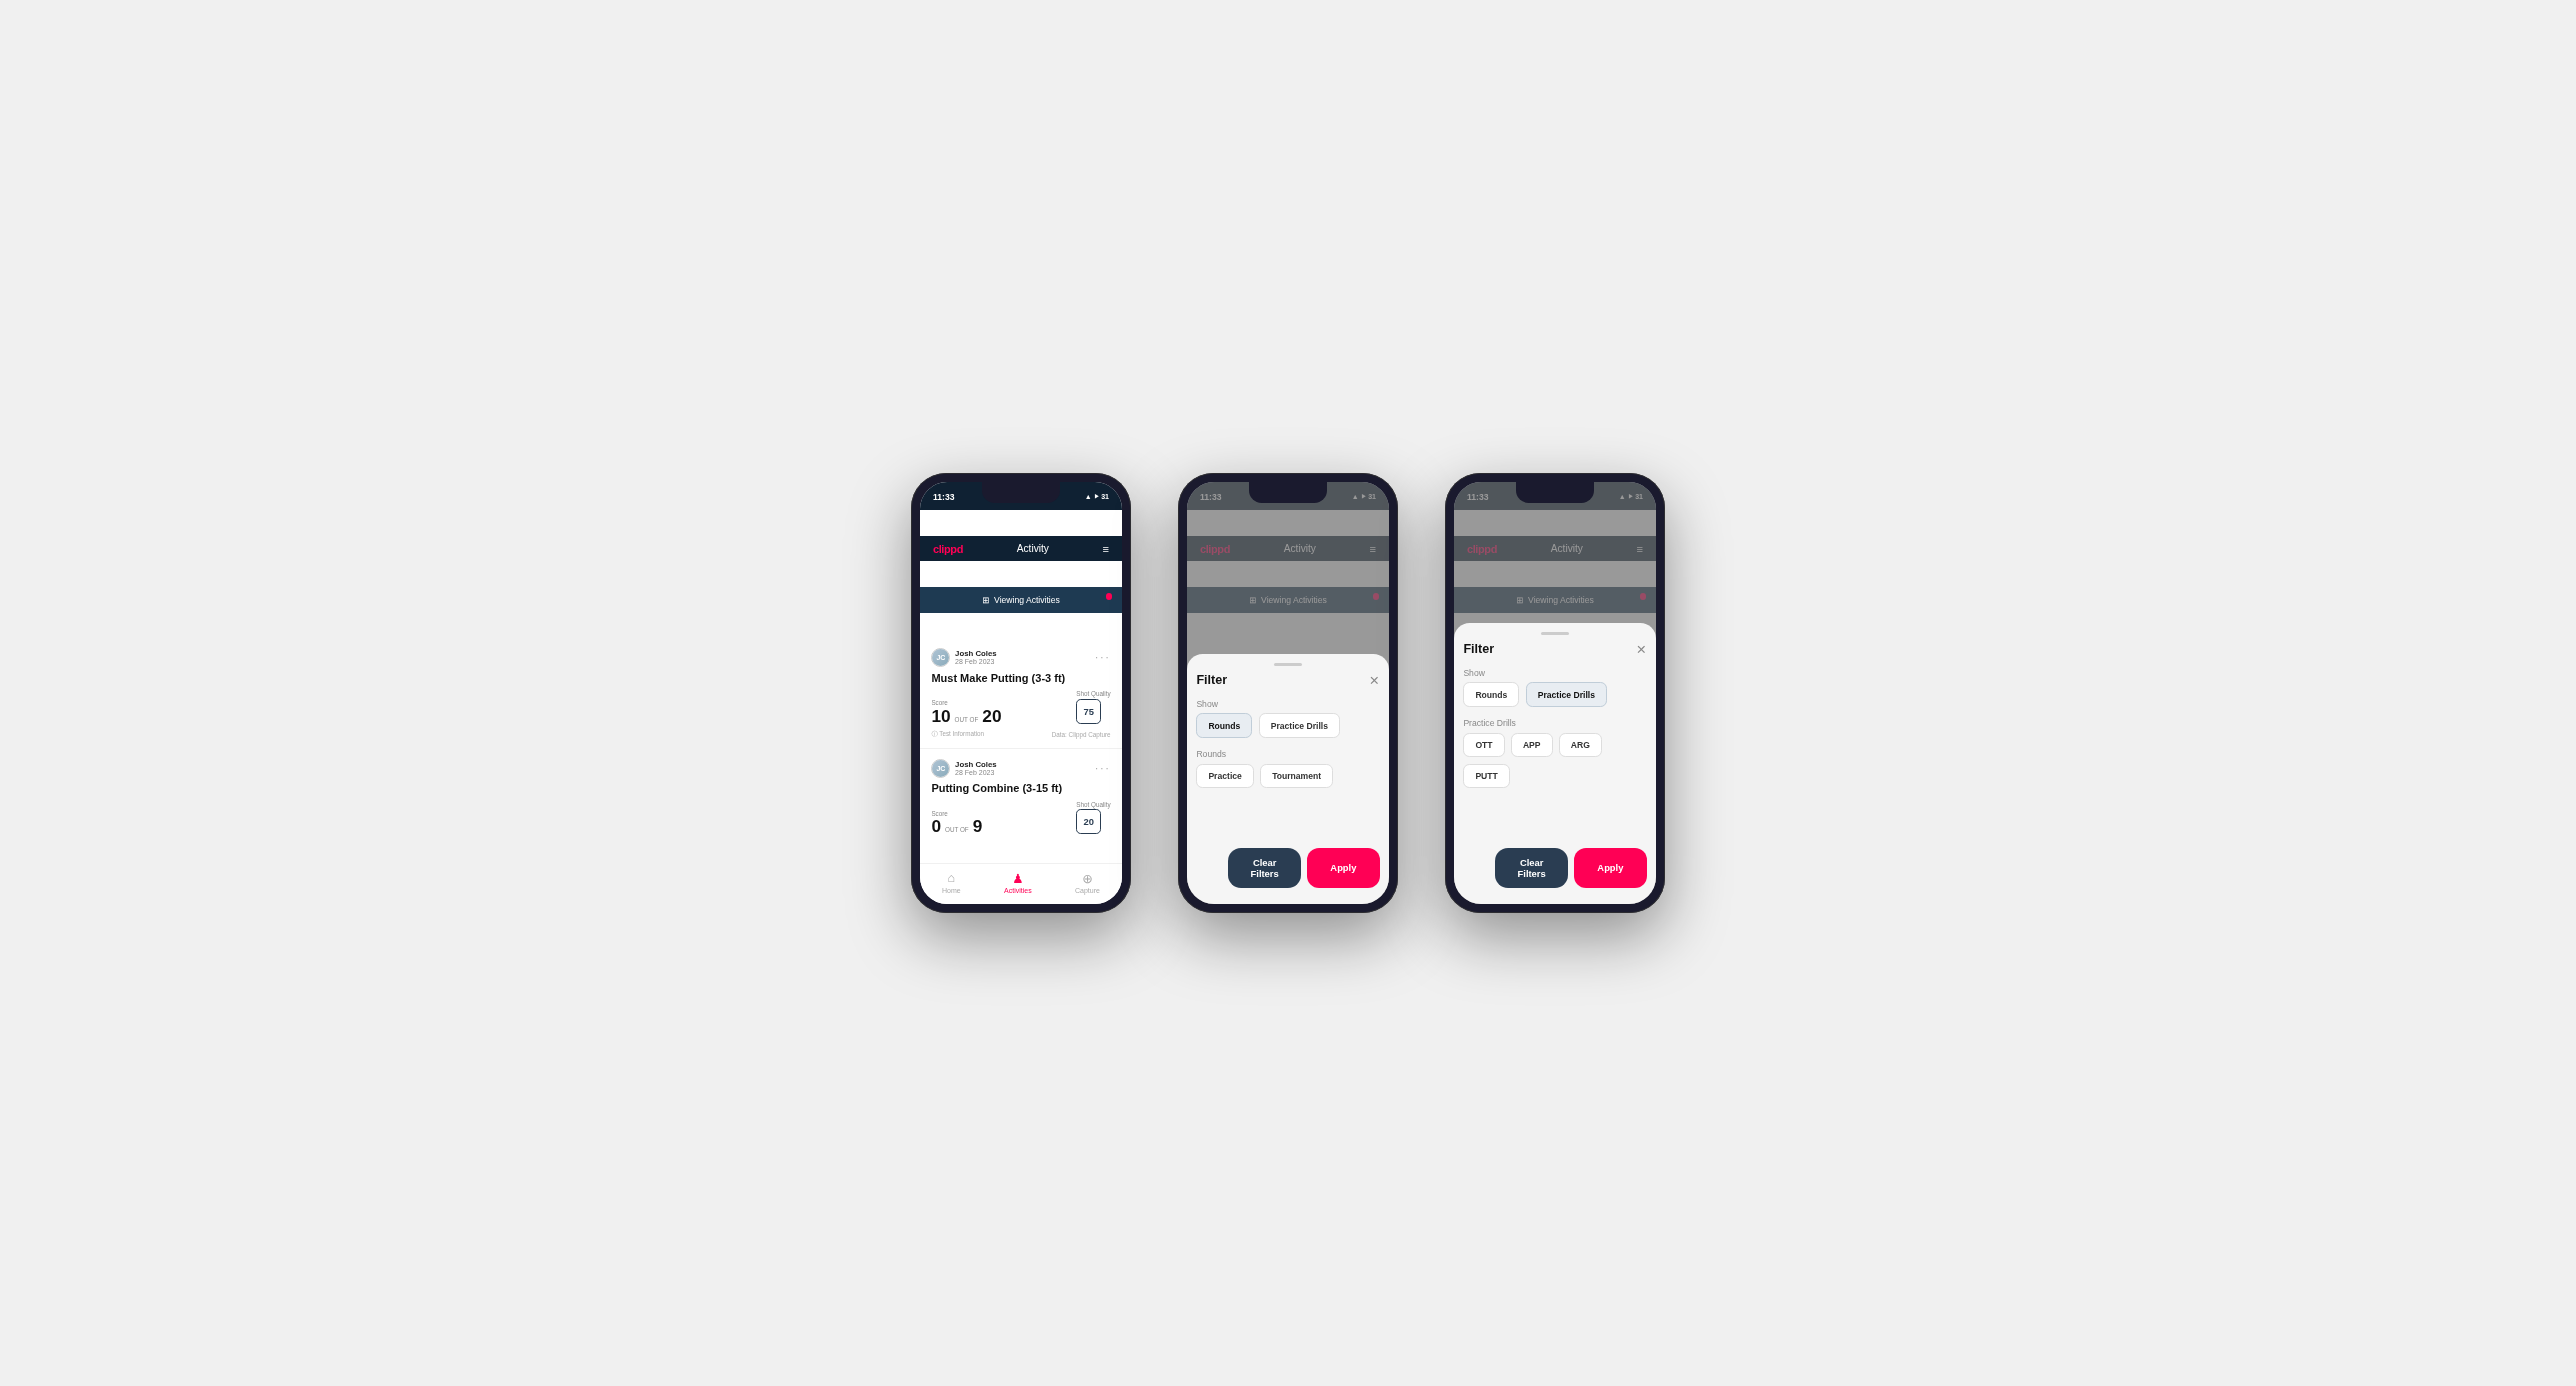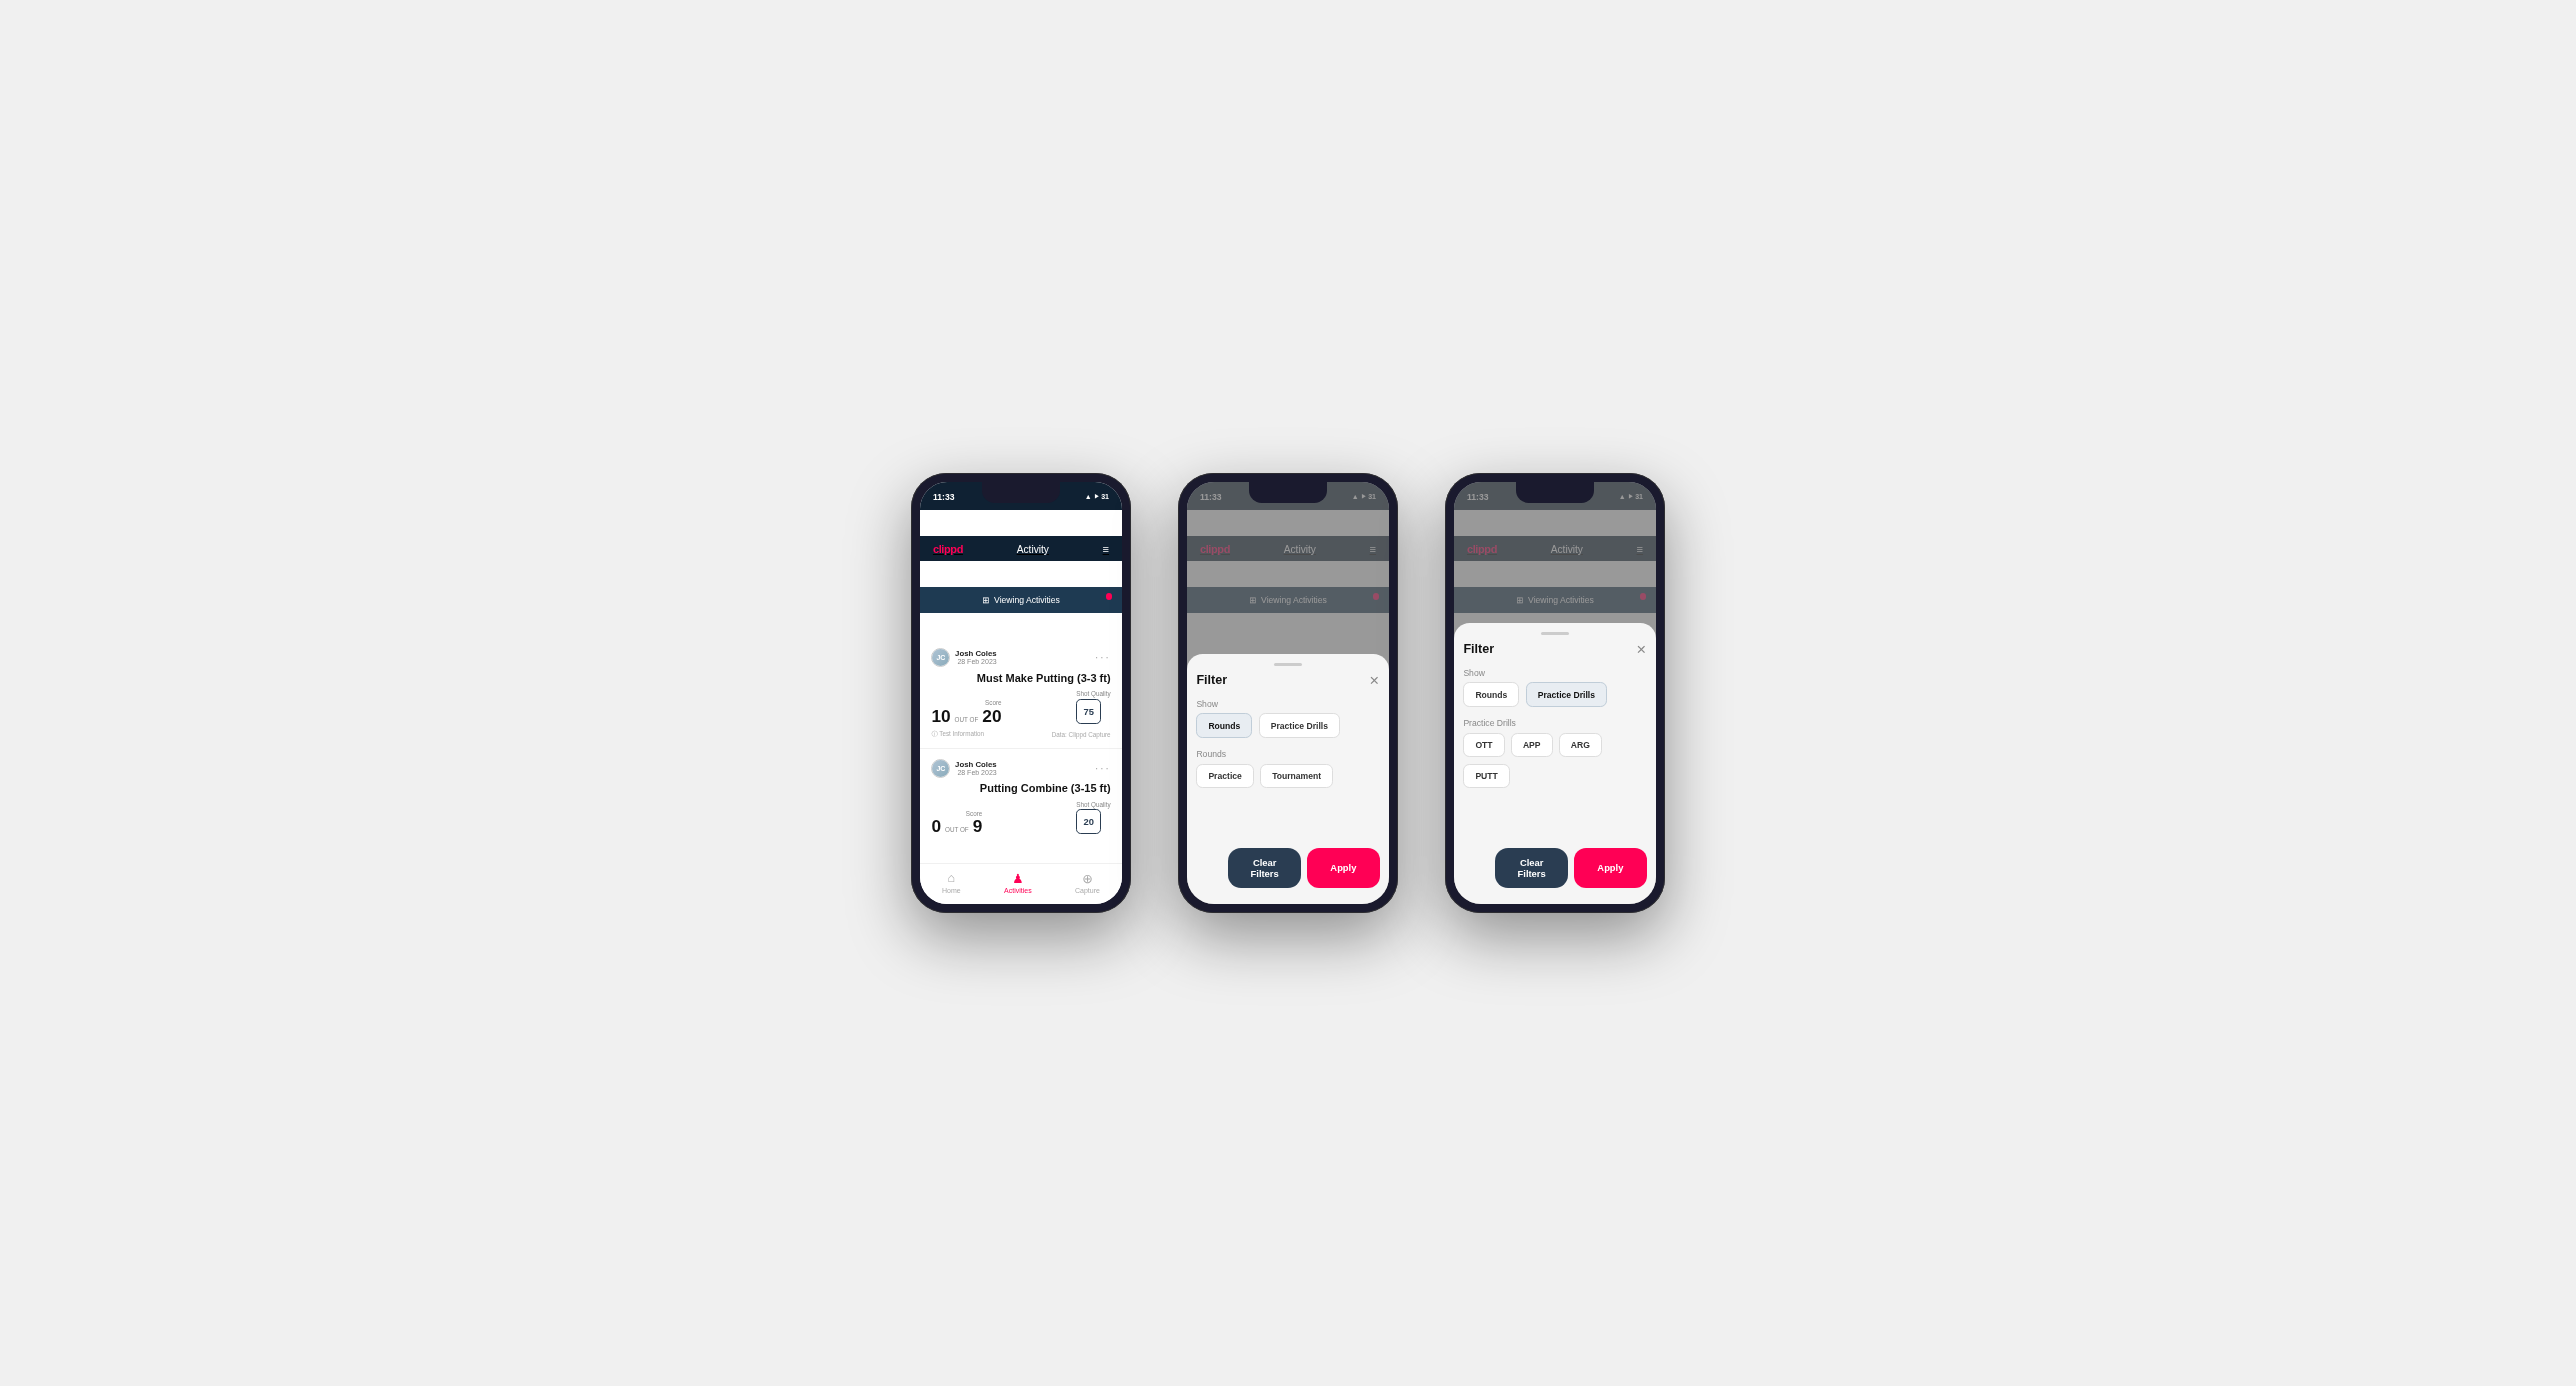--- a/index.html
+++ b/index.html
@@ -64,24 +64,23 @@
       flex-shrink: 0;
     }
     .status-time { font-size: 8.6px; font-weight: 700; }
     .status-icons { display: flex; gap: 3.1px; align-items: center; font-size: 7px; }
 
     
     .nav-bar {
       background: #0f2133;
       display: flex;
       justify-content: space-between;
-      align-items: flex-end;
+      align-items: flex-start;
       padding: 6.3px 12.6px;
       flex-shrink: 0;
-      text-decoration: underline;
     }
     .nav-logo {
       color: #ff0055;
       font-size: 11px;
       font-weight: 800;
       letter-spacing: -0.4px;
     }
     .nav-title { color: #fff; font-size: 10.2px; font-weight: 500; }
     .nav-menu { color: #fff; font-size: 11px; }
 
@@ -196,21 +195,20 @@
     }
     .nav-item.active { color: #ff0055; }
     .nav-icon { font-size: 12.6px; }
 
     
     .scroll-area {
       flex: 1;
       overflow: hidden;
       display: flex;
       flex-direction: column;
-      text-align: right;
     }
 
     
     .filter-overlay {
       position: absolute;
       bottom: 0;
       left: 0;
       right: 0;
       background: rgba(0,0,0,0.4);
       top: 0;

